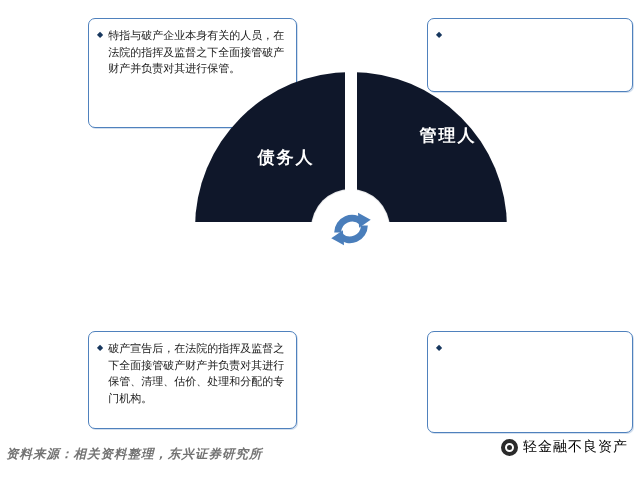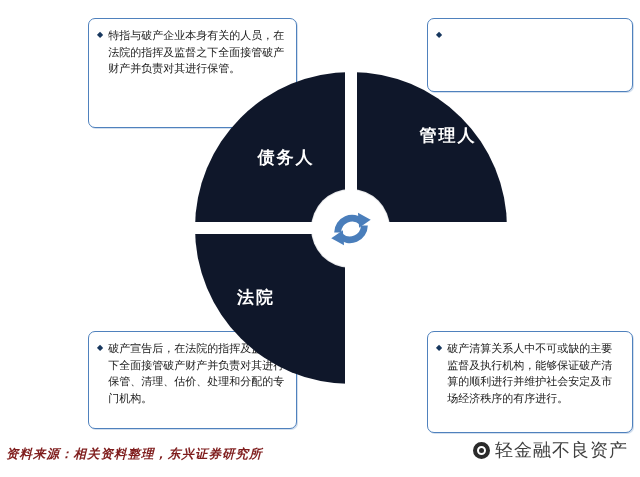--- a/index.html
+++ b/index.html
@@ -93,21 +93,21 @@
 
   
   .source-line {
     position: absolute;
     left: 6px;
     top: 446px;
     font-family: Liberation Serif, serif;
     font-style: italic;
     font-weight: bold;
     font-size: 12.5px;
-    color: #7f1d1d;
+    color: #737373;
     letter-spacing: 1px;
   }
   .watermark {
     position: absolute;
     right: 12px;
     top: 438px;
     display: flex;
     align-items: center;
     gap: 5px;
   }
@@ -121,22 +121,22 @@
   }
   .wm-icon::after {
     content: "";
     position: absolute;
     left: 2px; top: 2px;
     width: 5px; height: 5px;
     border-radius: 50%;
     background: #2b2b2b;
   }
   .wm-text {
-    font-size: 18px;
-    color: #404040;
+    font-size: 14px;
+    color: #000000;
     letter-spacing: 1px;
   }
 </style>
 </head>
 <body>
 
 <div class="canvas">
 
   <div class="callout pos-tl">
     <span class="bullet">◆</span>
@@ -147,32 +147,28 @@
     <span class="bullet">◆</span>
   </div>
 
   <div class="callout pos-bl">
     <span class="bullet">◆</span>
     <span class="c-text">破产宣告后，在法院的指挥及监督之下全面接管破产财产并负责对其进行保管、清理、估价、处理和分配的专门机构。</span>
   </div>
 
   <div class="callout pos-br">
     <span class="bullet">◆</span>
-    <span class="c-text">破产清算关系人中不可或缺的主要监督及执行机构，能够保证破产清算的顺利进行并维护社会安定及市场经济秩序的有序进行。</span>
   </div>
 
   <div class="circle-wrap">
     <div class="quadrant tl">
       <span class="q-label">债务人</span>
     </div>
     <div class="quadrant bl">
       <span class="q-label">管理人</span>
-    </div>
-    <div class="quadrant br">
-      <span class="q-label">法院</span>
     </div>
   </div>
 
   <div class="center-badge">
     <svg viewBox="0 0 100 100" aria-hidden="true">
       <g fill="none" stroke="#4a7ebb" stroke-width="12">
         <path d="M27 56 a25 25 0 0 1 42 -18"></path>
         <path d="M73 44 a25 25 0 0 1 -42 18"></path>
       </g>
       <polygon points="62,22 84,34 64,48" fill="#4a7ebb"></polygon>

